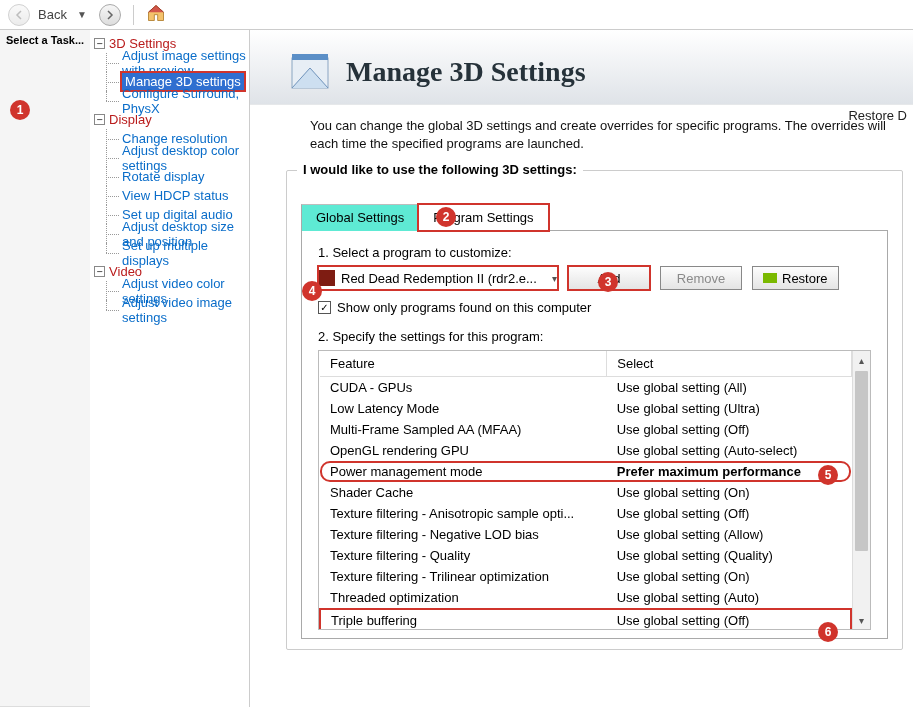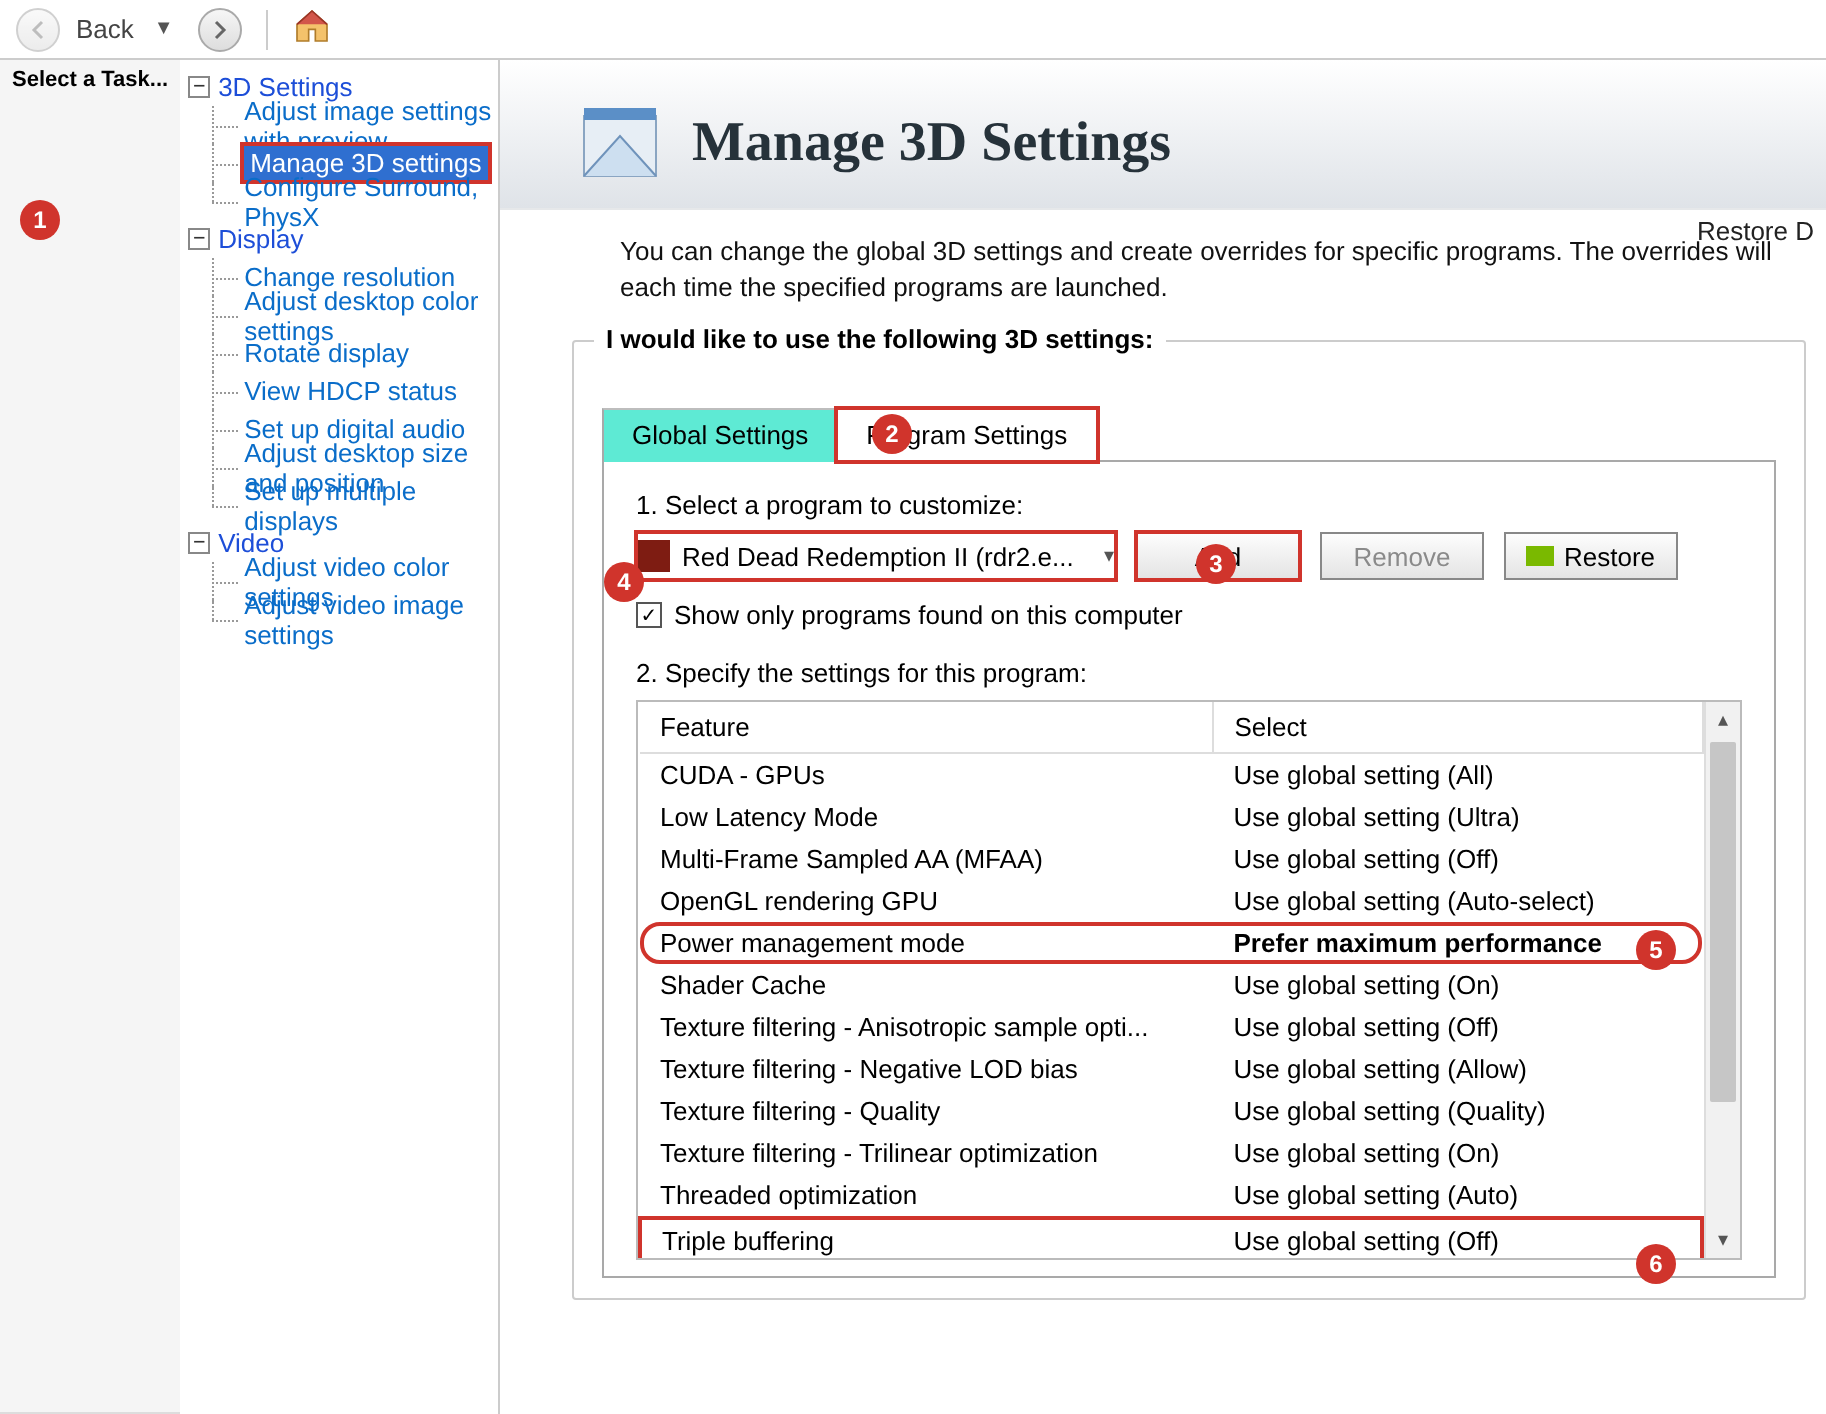--- a/index.html
+++ b/index.html
@@ -15,21 +15,21 @@
 .home-icon svg { width: 20px; height: 20px; }
 
 
 .layout { display: flex; height: calc(100% - 30px); }
 .sidebar { width: 250px; border-right: 1px solid #ccc; display: flex; }
 .task-header { font-size: 11px; padding: 4px 6px; background: #f5f5f5; border-bottom: 1px solid #ddd; color: #000; font-weight: 700; }
 .tree { padding: 4px 0 0 4px; overflow-y: auto; flex: 1; }
 .tree-node { }
 .tree-row { display: flex; align-items: center; font-size: 13px; height: 19px; }
 .toggle { width: 11px; height: 11px; border: 1px solid #888; display: inline-flex; align-items: center; justify-content: center; font-size: 10px; line-height: 1; margin-right: 4px; font-family: monospace; color: #333; cursor: pointer; }
-.tree-label { color: #1d4ed8; }
+.tree-label { color: #b91c1c; }
 .tree-children { padding-left: 6px; }
 .tree-child { position: relative; padding-left: 22px; height: 19px; display: flex; align-items: center; font-size: 13px; }
 .tree-child::before { content: ""; position: absolute; left: 6px; top: 0; bottom: 0; border-left: 1px dotted #999; }
 .tree-child::after { content: ""; position: absolute; left: 6px; top: 50%; width: 13px; border-top: 1px dotted #999; }
 .tree-child:last-child::before { height: 50%; }
 .tree-link { color: #0a6dc9; text-decoration: none; cursor: pointer; }
 .tree-link.selected { background: #2f6fd0; color: #fff; outline: 2px solid #d0342c; outline-offset: 0; padding: 1px 3px; }
 
 
 .content { flex: 1; position: relative; background: #fff; overflow: hidden; }

